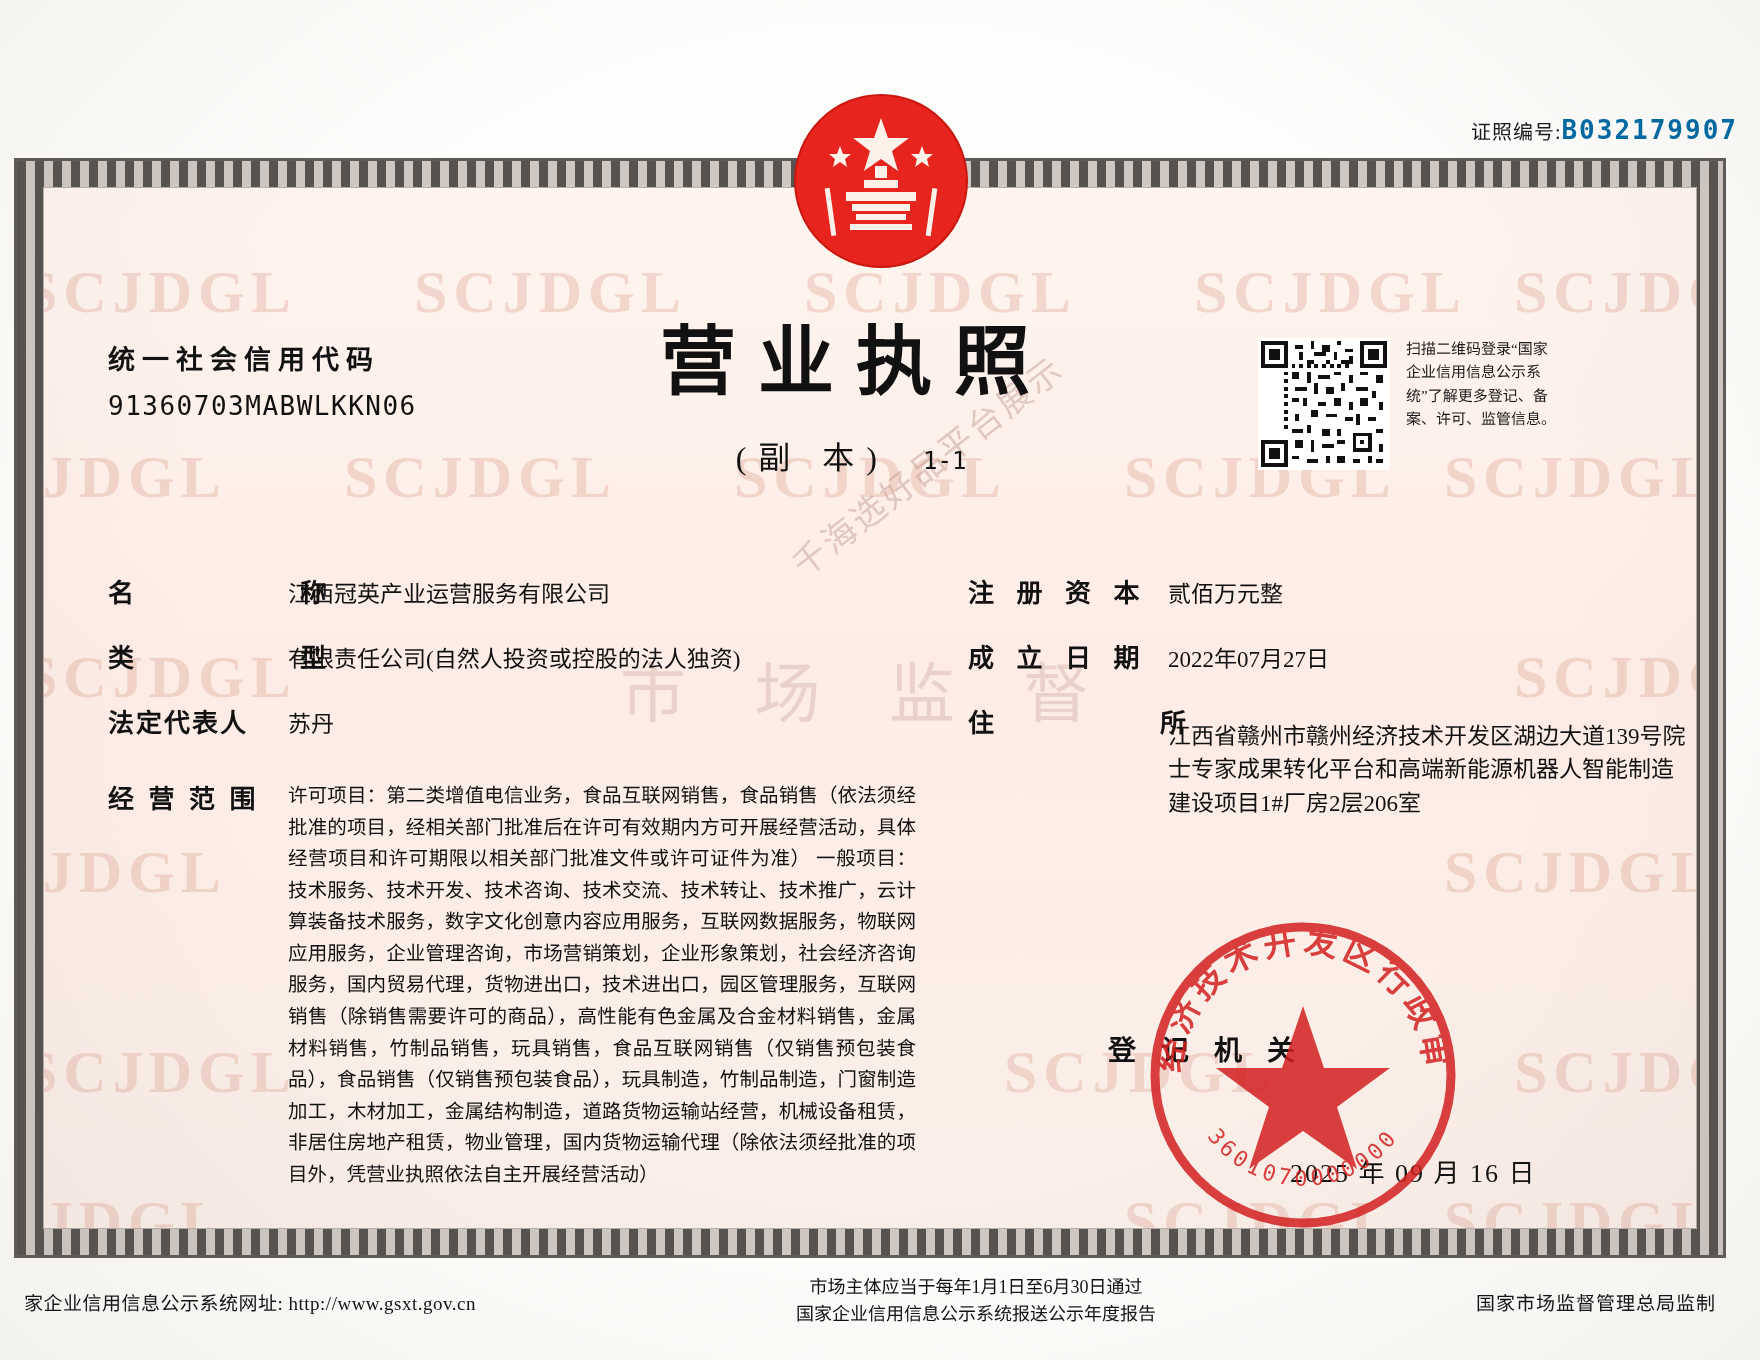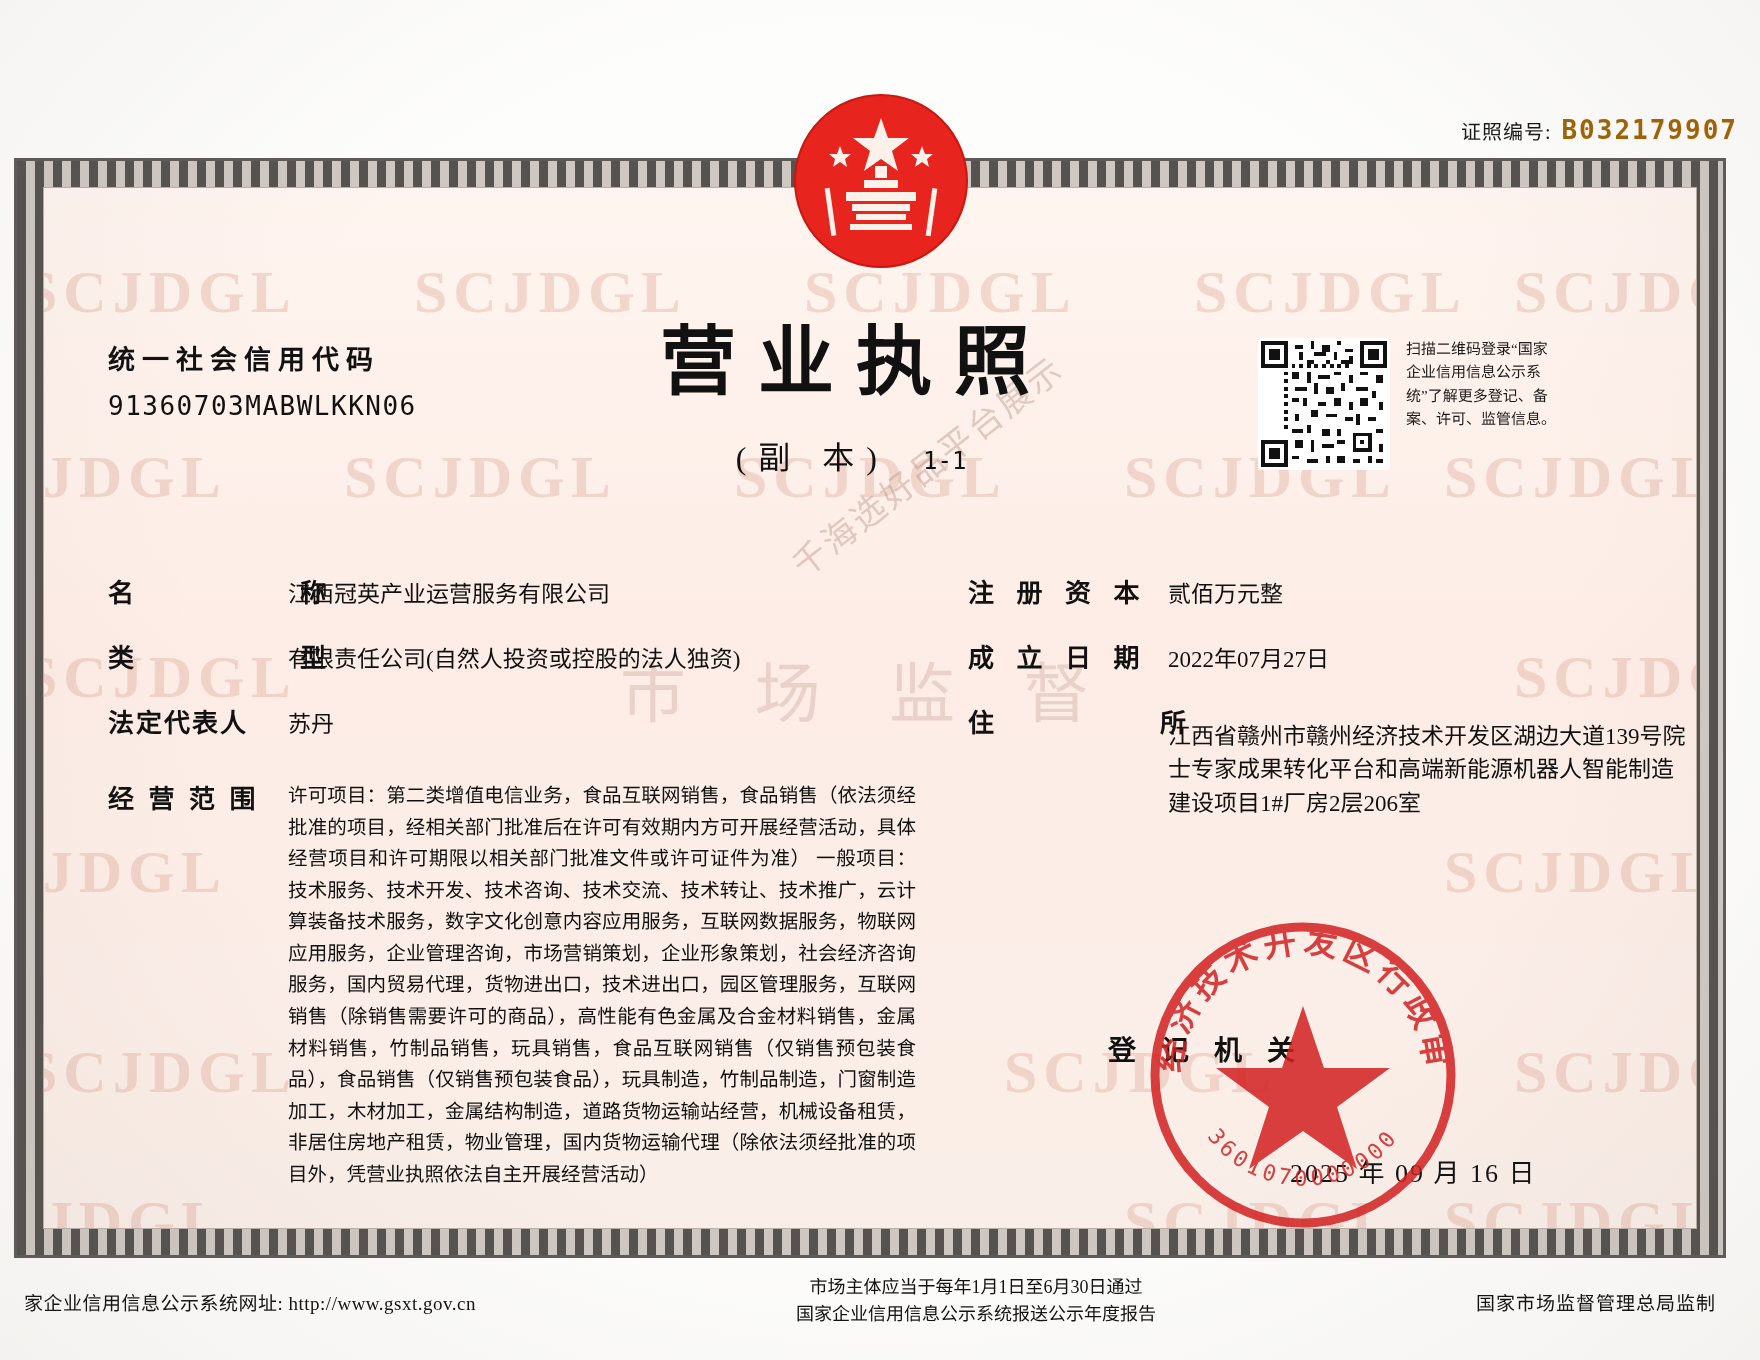--- a/index.html
+++ b/index.html
@@ -23,33 +23,33 @@
     background: #fdfdfb;
   }
 
   
   #serial-strip {
     position: absolute;
     right: 22px;
     top: 115px;
     display: flex;
     align-items: baseline;
-    gap: 10px;
+    gap: 0;
     z-index: 40;
   }
   #serial-label {
     font-family: "Liberation Serif", "DejaVu Serif", serif;
     font-size: 20px;
     color: #1a1a1a;
     letter-spacing: 1px;
   }
   #serial-value {
     font-family: "DejaVu Sans Mono", "Liberation Mono", monospace;
     font-size: 26px;
-    color: #a16207;
+    color: #0369a1;
     letter-spacing: 2px;
     font-weight: 600;
   }
 
   
   #cert {
     position: absolute;
     left: 14px;
     top: 158px;
     width: 1712px;

